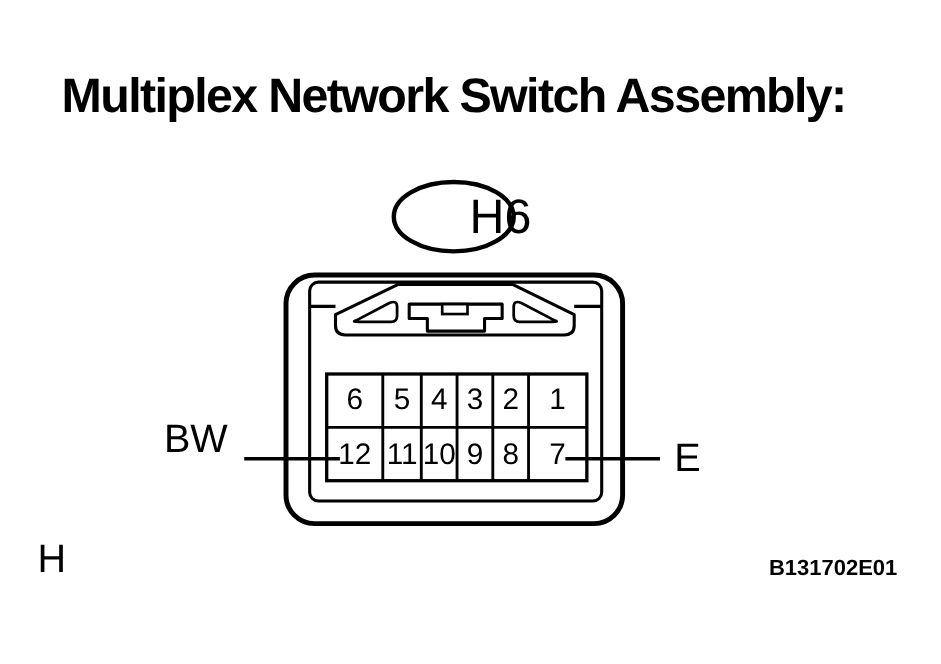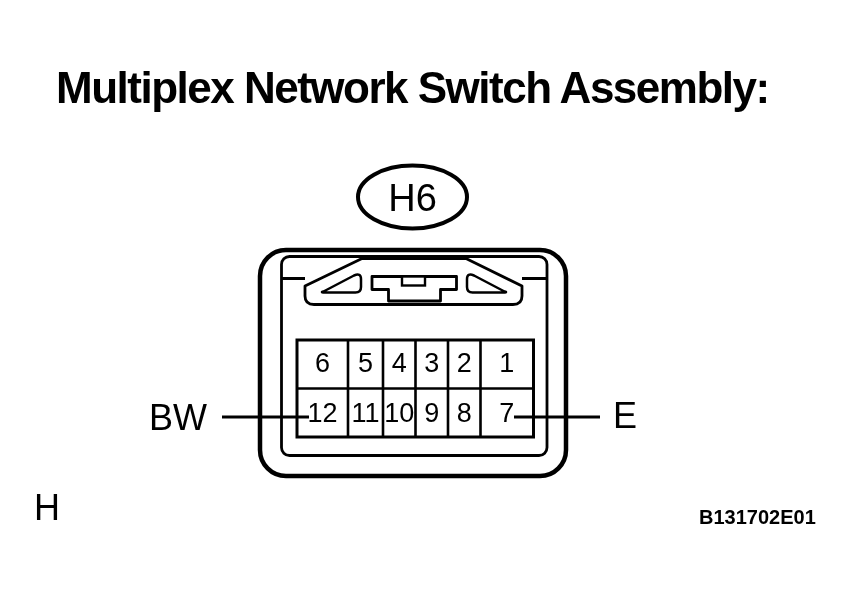--- a/index.html
+++ b/index.html
@@ -18,30 +18,30 @@
   }
   .abs { position: absolute; white-space: nowrap; }
   #title {
     left: 56px;
     top: 63px;
     font-size: 44px;
     font-weight: bold;
     letter-spacing: -1.5px;
   }
   #h6-label {
-    left: 358px;
+    left: 374px;
     top: 179px;
     width: 109px;
-    text-align: center;
-    font-size: 38px;
+    text-align: right;
+    font-size: 44px;
     line-height: 38px;
   }
   #bw-label {
     left: 115px;
-    top: 400px;
+    top: 381px;
     width: 92px;
     text-align: right;
     font-size: 36px;
     line-height: 36px;
   }
   #e-label {
     left: 613px;
     top: 398px;
     font-size: 36px;
     line-height: 36px;

